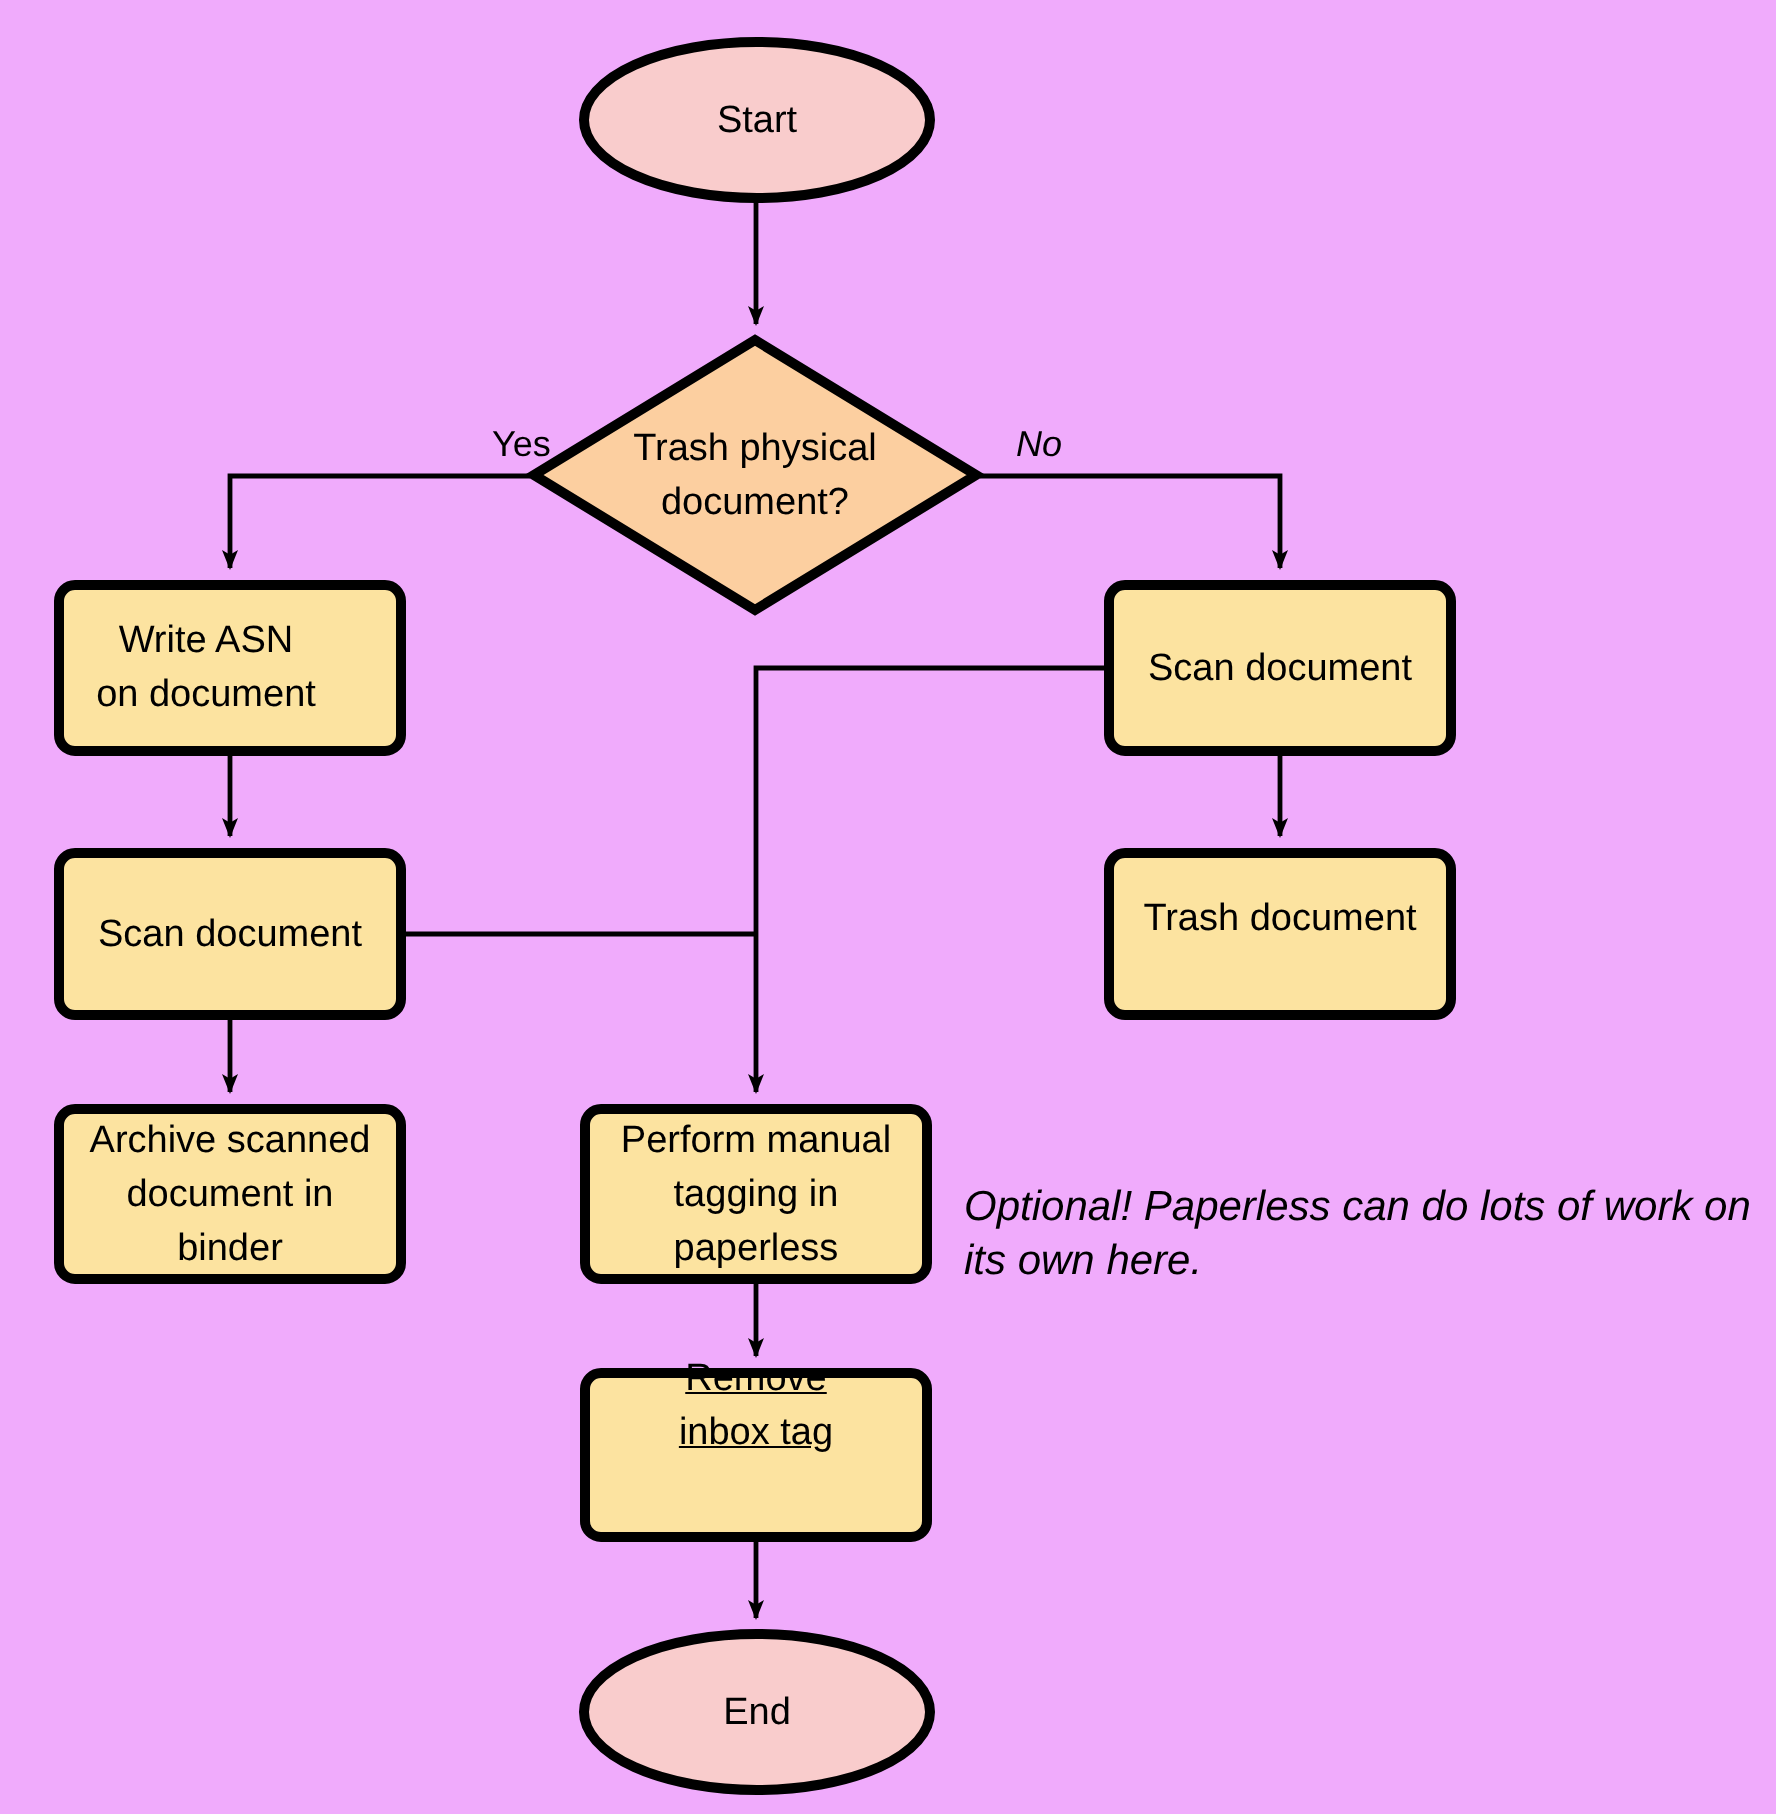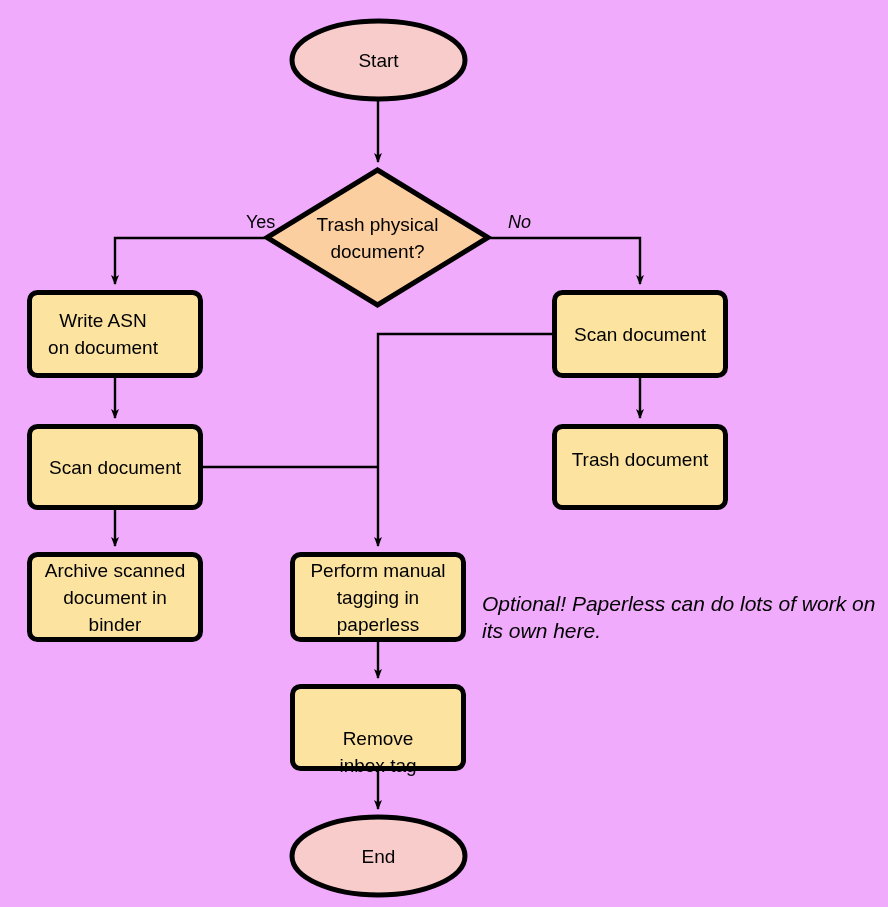--- a/index.html
+++ b/index.html
@@ -68,21 +68,21 @@
 on document</div>
       <div class="node-text" style="left: 27px; top: 424px; width: 176px; height: 86px;">Scan document</div>
       <div class="node-text" style="left: 27px; top: 552px; width: 176px; height: 90px;">Archive scanned
 document in
 binder</div>
       <div class="node-text" style="left: 552px; top: 290px; width: 176px; height: 88px;">Scan document</div>
       <div class="node-text" style="left: 552px; top: 424px; width: 176px; height: 70px;">Trash document</div>
       <div class="node-text" style="left: 290px; top: 552px; width: 176px; height: 90px;">Perform manual
 tagging in
 paperless</div>
-      <div class="node-text" style="left: 290px; top: 703px; width: 176px; height: 97px;">Remove
+      <div class="node-text" style="left: 290px; top: 654px; width: 176px; height: 97px; text-decoration: underline;">Remove
 inbox tag</div>
       <div class="node-text" style="left: 290px; top: 815px; width: 177px; height: 82px;">End</div>
     </div>
   <div id="edge-label-layer">
       <div class="edge-label" style="left: 210px; top: 212px; margin-left: 36px;">Yes</div>
       <div class="edge-label" style="left: 508px; top: 212px; font-style: italic;">No</div>
     </div>
   <div id="annotation-layer">
       <div class="annotation" style="left: 482px; top: 590px; max-width: 402px;">Optional! Paperless can do lots of work on
 its own here.</div>

